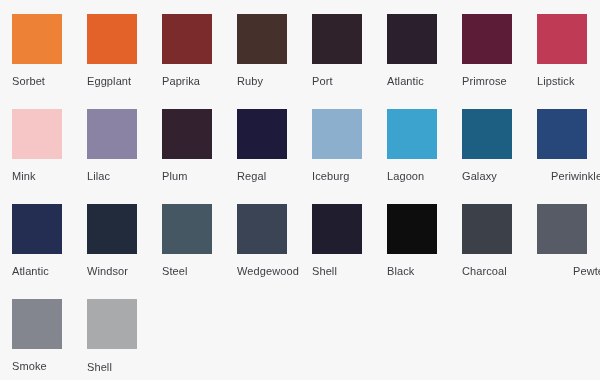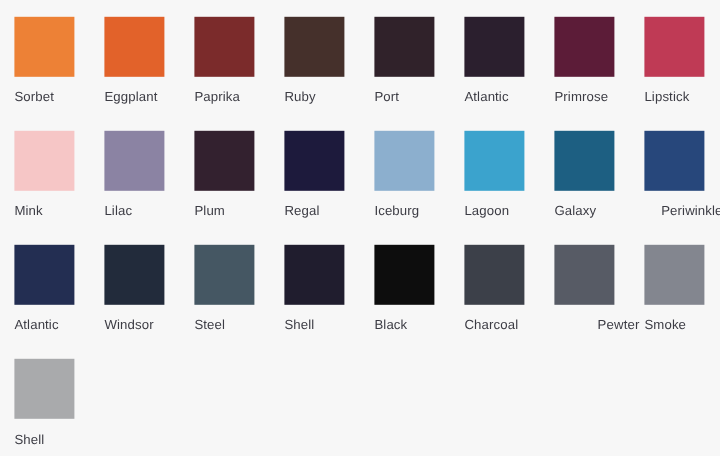--- a/index.html
+++ b/index.html
@@ -125,20 +125,24 @@
     </div>
     <div class="swatch-cell">
       <div class="swatch-chip" style="background: rgb(34, 43, 59);"></div>
       <div class="swatch-label" style="color: rgb(60, 60, 68);">Windsor</div>
     </div>
     <div class="swatch-cell">
       <div class="swatch-chip" style="background: rgb(69, 87, 99);"></div>
       <div class="swatch-label" style="color: rgb(60, 60, 68);">Steel</div>
     </div>
     <div class="swatch-cell">
+      <div class="swatch-chip" style="background: rgb(59, 68, 85);"></div>
+      <div class="swatch-label" style="color: rgb(60, 60, 68);">Wedgewood</div>
+    </div>
+    <div class="swatch-cell">
       <div class="swatch-chip" style="background: rgb(32, 29, 46);"></div>
       <div class="swatch-label" style="color: rgb(60, 60, 68);">Shell</div>
     </div>
     <div class="swatch-cell">
       <div class="swatch-chip" style="background: rgb(13, 13, 13);"></div>
       <div class="swatch-label" style="color: rgb(60, 60, 68);">Black</div>
     </div>
     <div class="swatch-cell">
       <div class="swatch-chip" style="background: rgb(60, 64, 73);"></div>
       <div class="swatch-label" style="color: rgb(60, 60, 68);">Charcoal</div>

